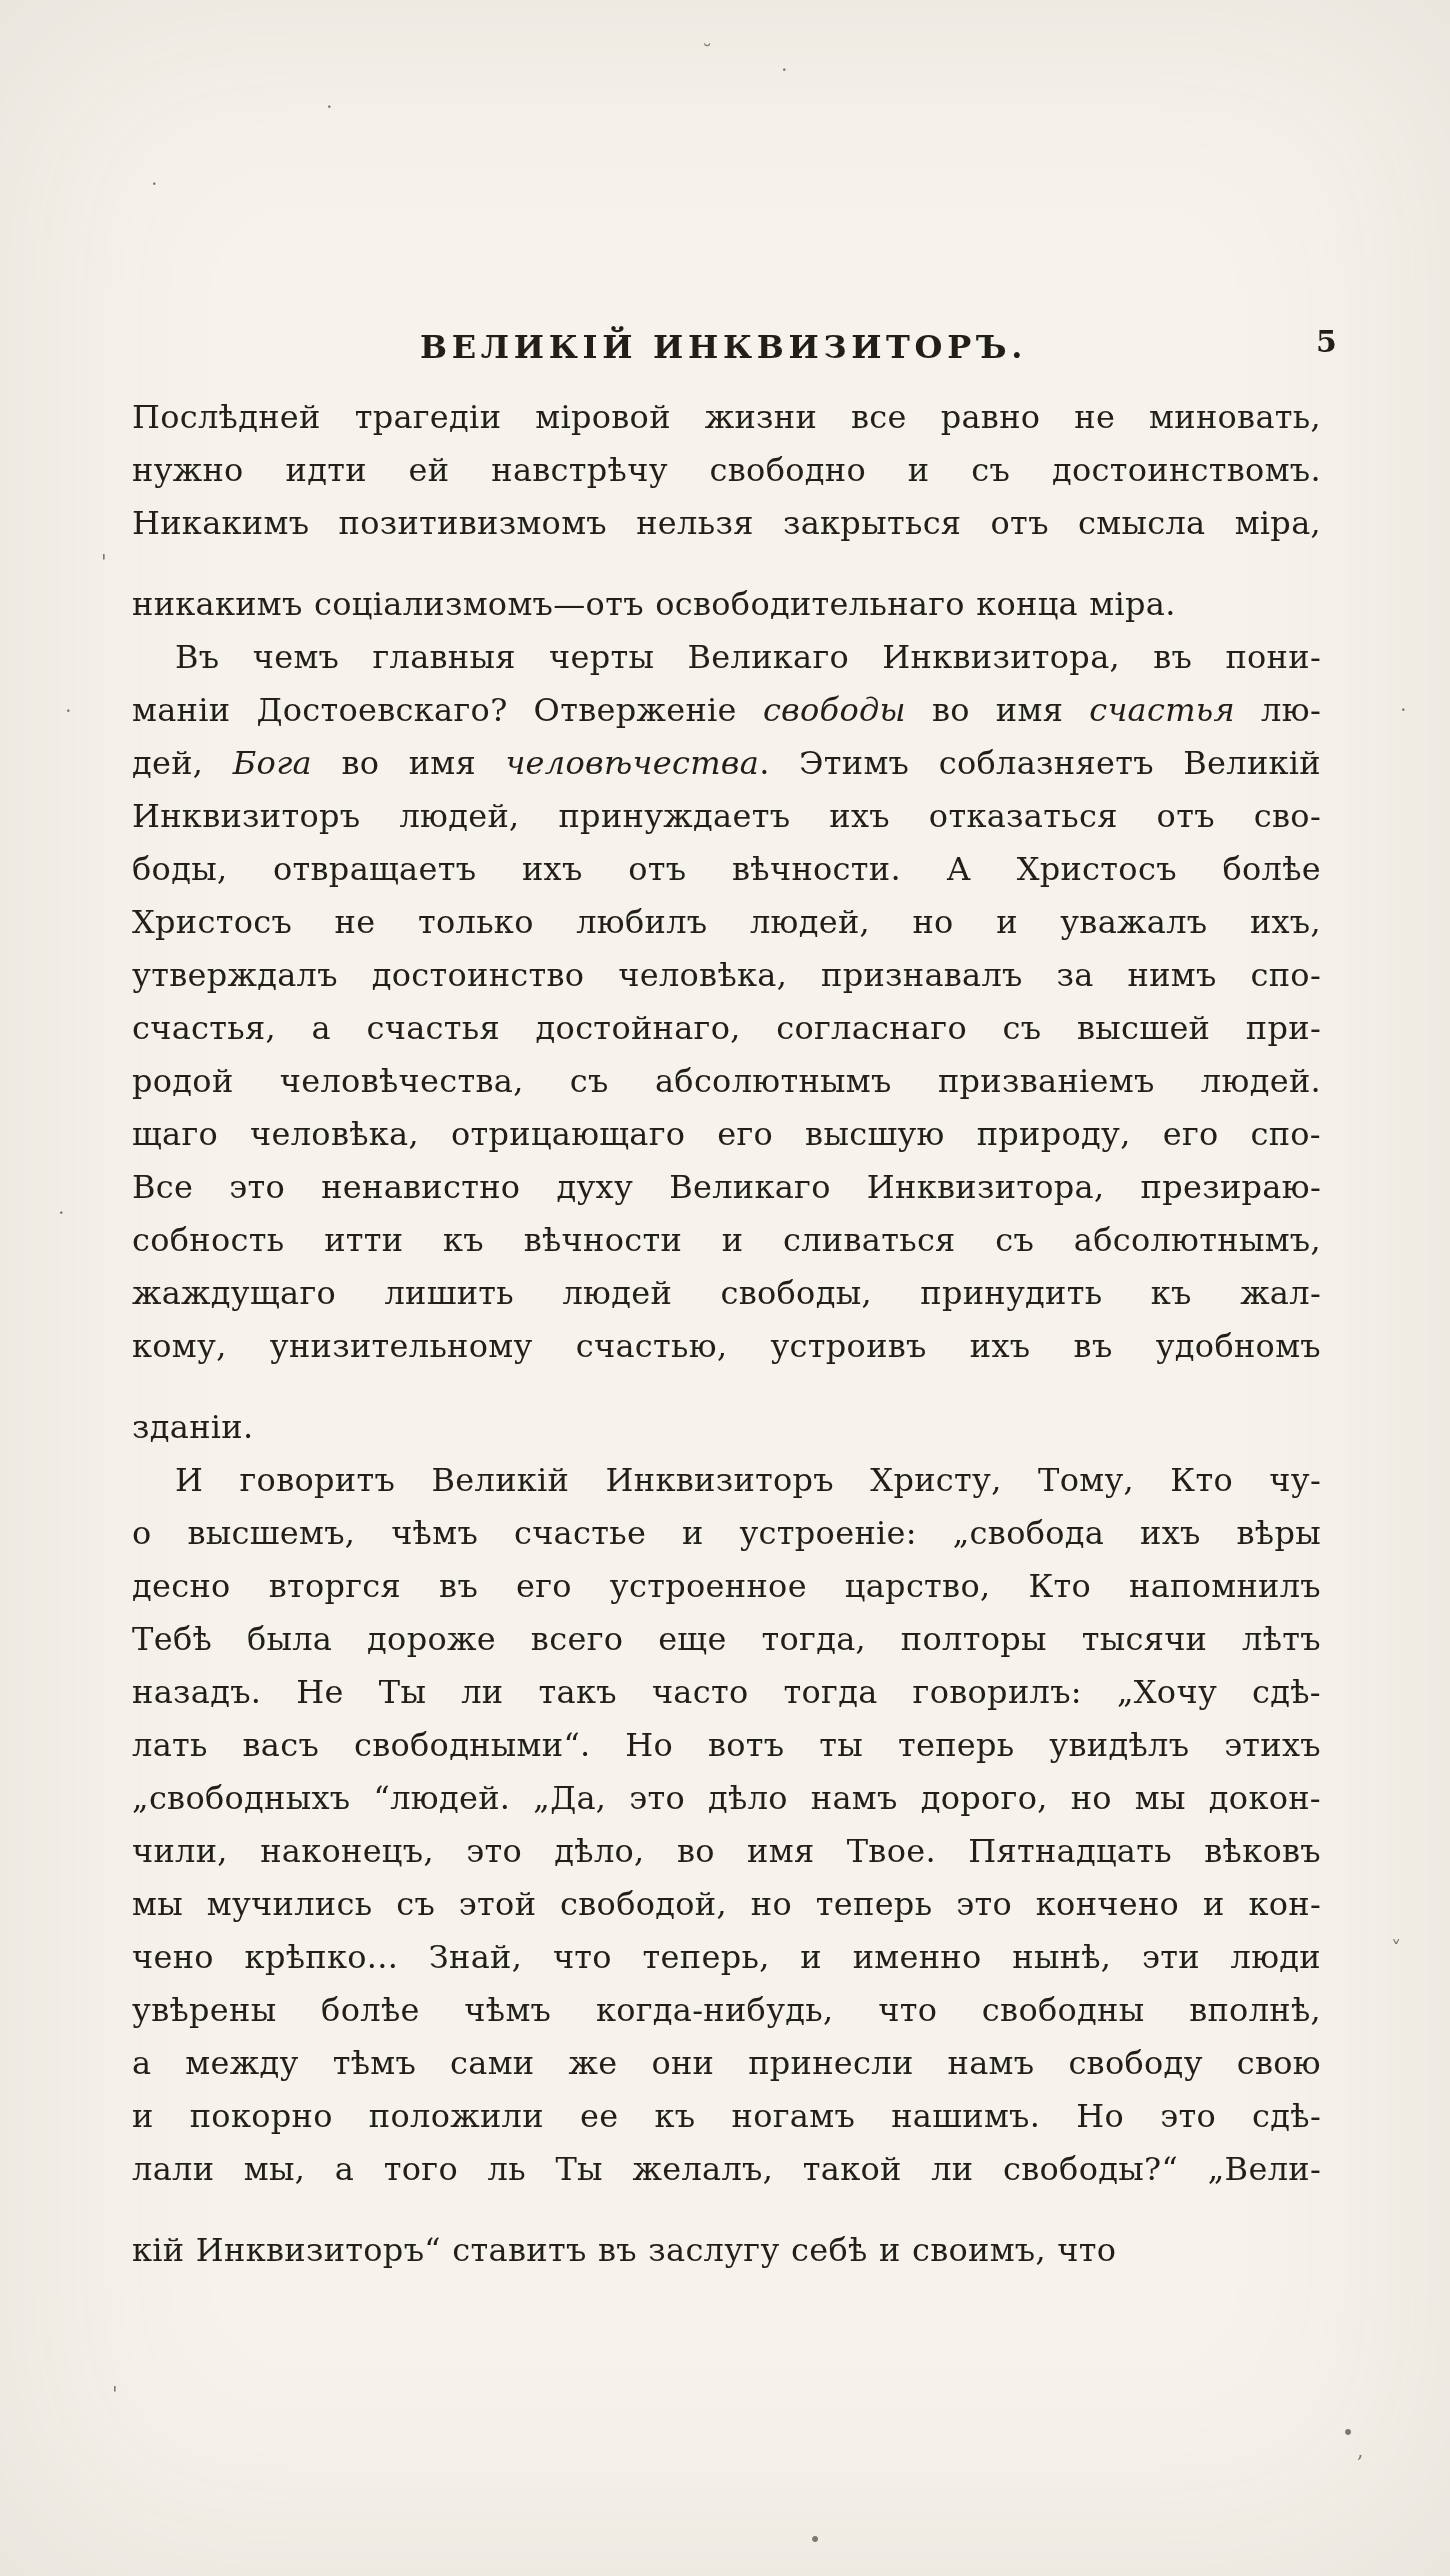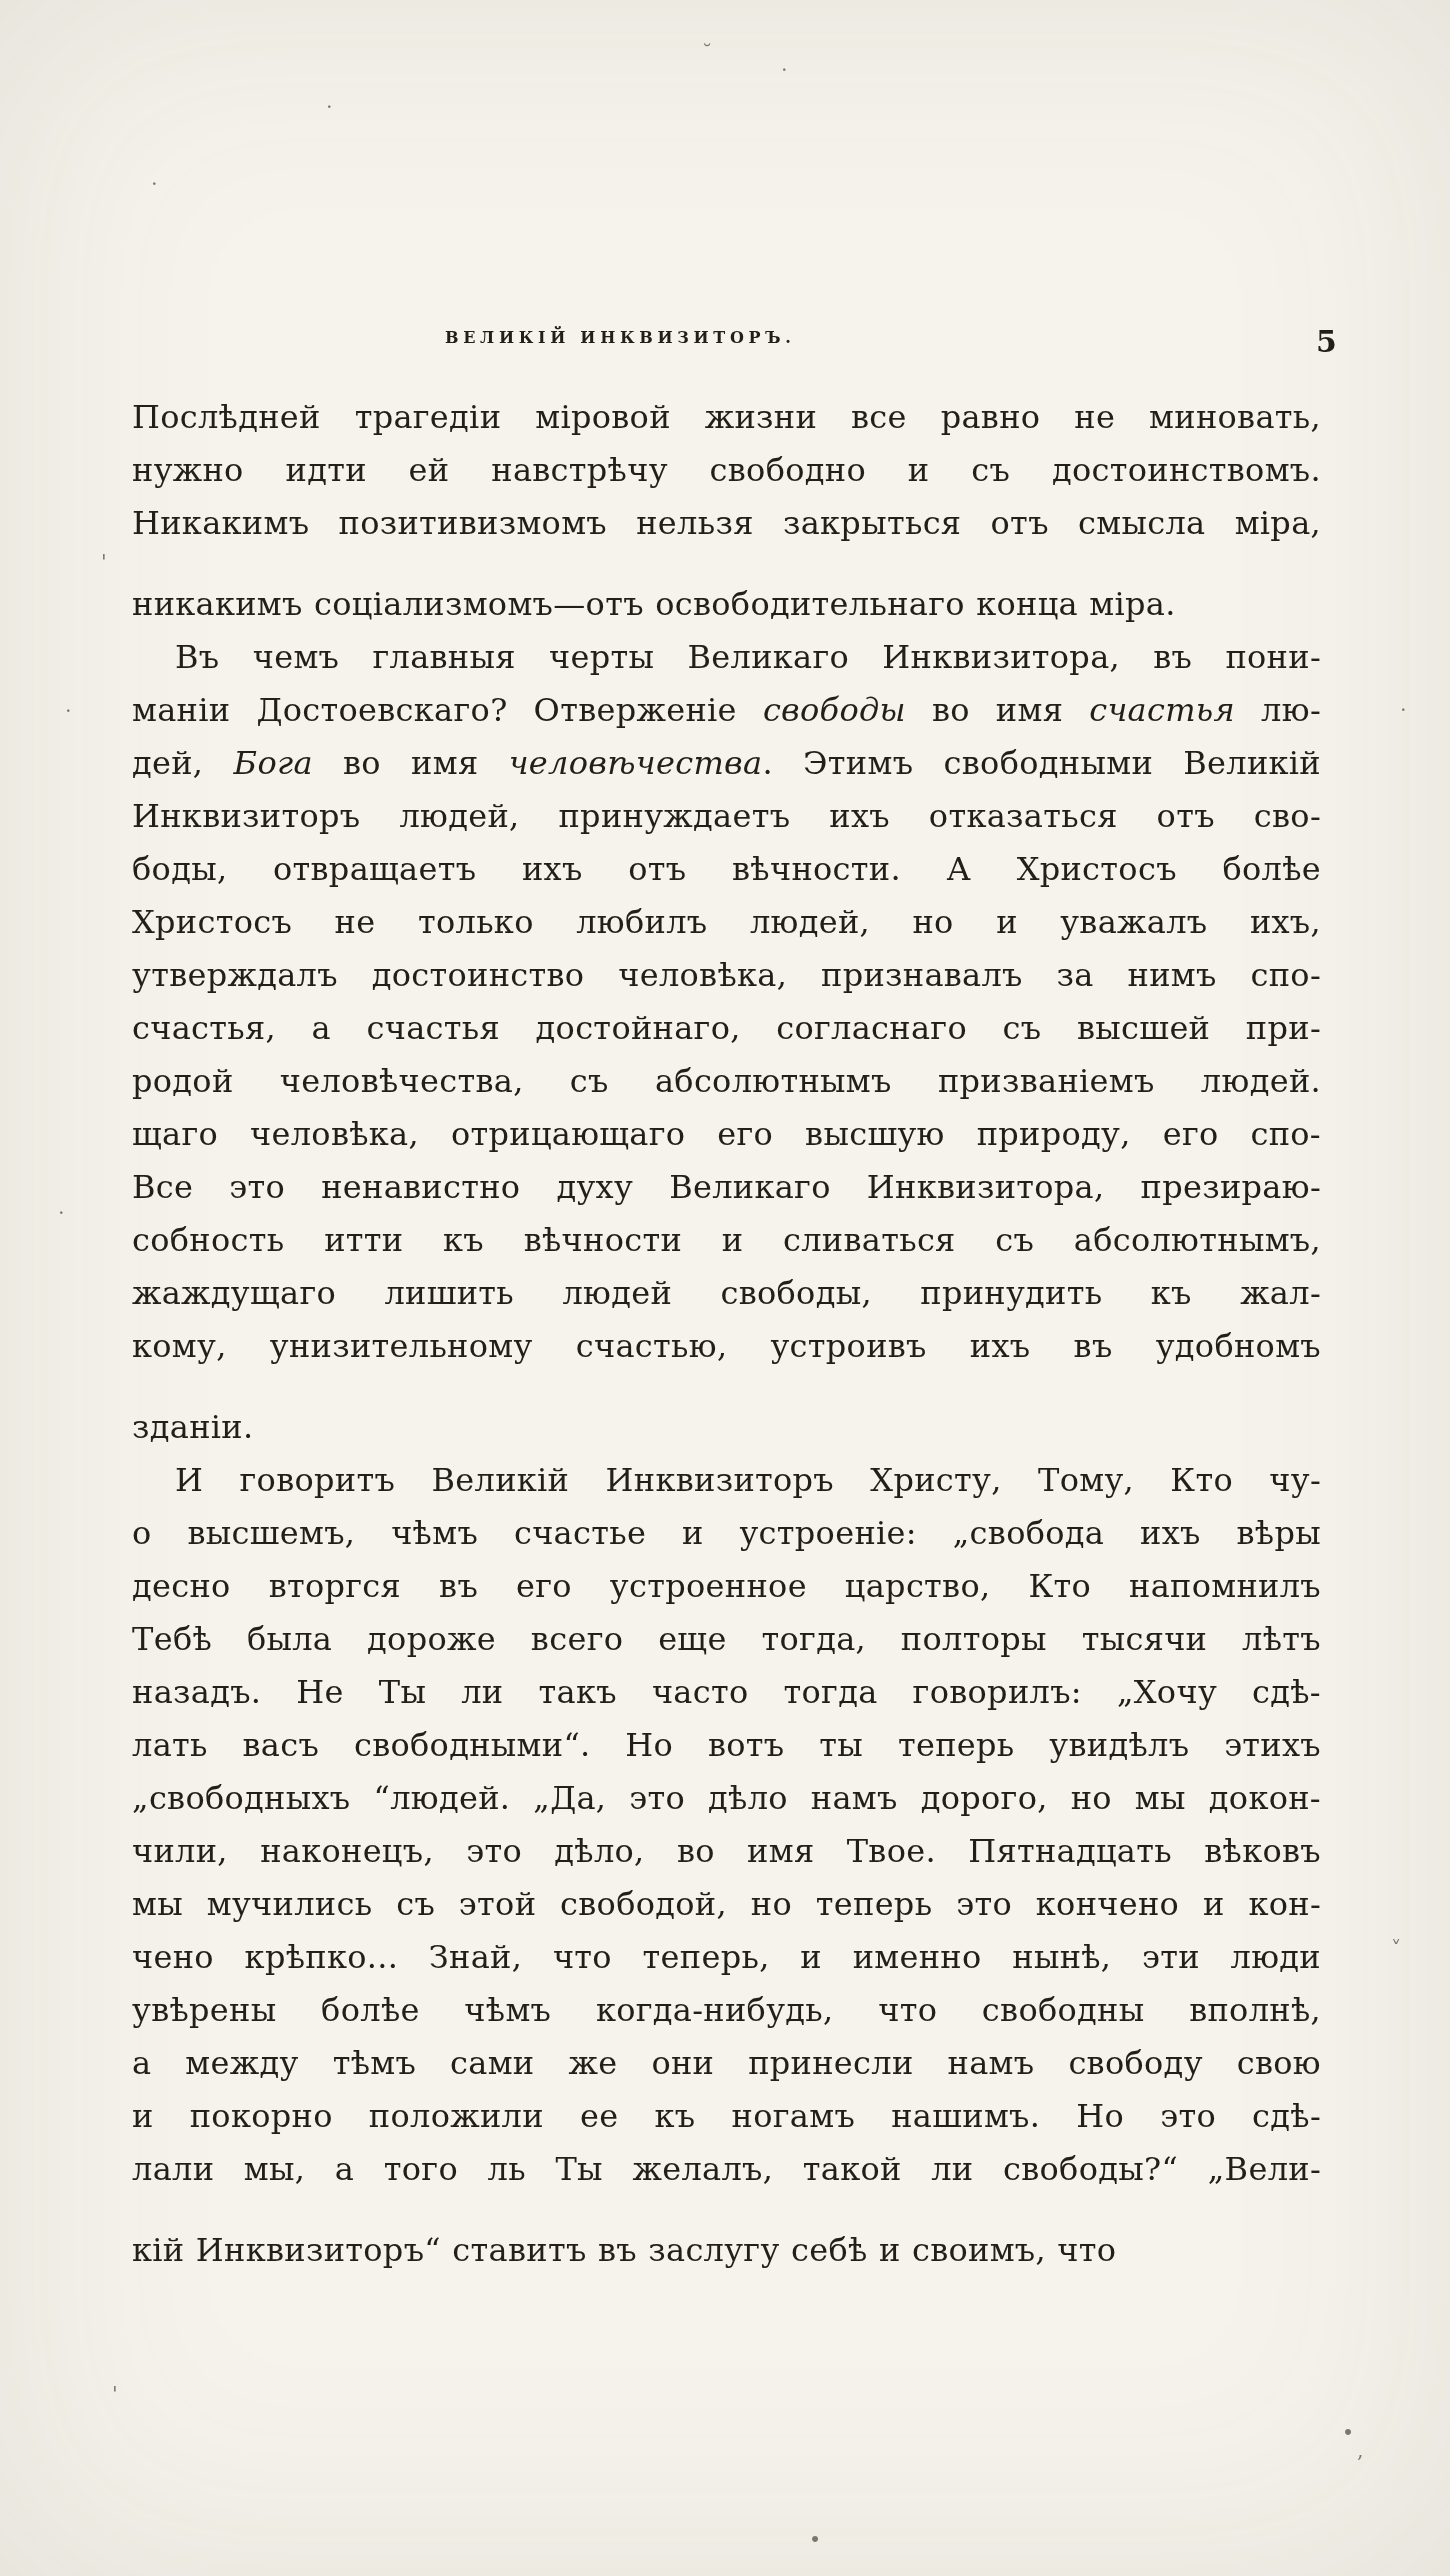--- a/index.html
+++ b/index.html
@@ -16,22 +16,22 @@
     color: var(--ink, #221f1a);
     box-shadow: inset 0 0 242px rgba(90, 75, 45, 0.10);
   }
   .running-head {
     position: absolute;
     top: 328px; left: 0; right: 0;
     height: 41px;
   }
   .head-title {
     position: absolute;
-    left: 445px; top: 0;
-    font-size: 16px;
+    left: 420px; top: 0;
+    font-size: 32px;
     font-weight: 700;
     letter-spacing: 4.7px;
     color: var(--ink, #221f1a);
     white-space: nowrap;
   }
   .page-num {
     position: absolute;
     left: 1316px; top: -3.7px;
     font-size: 30px;
     font-weight: 700;
@@ -74,21 +74,21 @@
   <div class="text-block">
       <div class="paragraph">
         <div class="line"><span>Послѣдней трагедіи міровой жизни все равно не миновать,</span></div>
         <div class="line"><span>нужно идти ей навстрѣчу свободно и съ достоинствомъ.</span></div>
         <div class="line"><span>Никакимъ позитивизмомъ нельзя закрыться отъ смысла міра,</span></div>
         <div class="line last"><span>никакимъ соціализмомъ—отъ освободительнаго конца міра.</span></div>
       </div>
       <div class="paragraph">
         <div class="line first"><span>Въ чемъ главныя черты Великаго Инквизитора, въ пони-</span></div>
         <div class="line"><span>маніи Достоевскаго? Отверженіе </span><span class="italic">свободы</span><span> во имя </span><span class="italic">счастья</span><span> лю-</span></div>
-        <div class="line"><span>дей, </span><span class="italic">Бога</span><span> во имя </span><span class="italic">человѣчества</span><span>. Этимъ свободными Великій</span></div>
+        <div class="line"><span>дей, </span><span class="italic">Бога</span><span> во имя </span><span class="italic">человѣчества</span><span>. Этимъ соблазняетъ Великій</span></div>
         <div class="line"><span>Инквизиторъ людей, принуждаетъ ихъ отказаться отъ сво-</span></div>
         <div class="line"><span>боды, отвращаетъ ихъ отъ вѣчности. А Христосъ болѣе</span></div>
         <div class="line"><span>Христосъ не только любилъ людей, но и уважалъ ихъ,</span></div>
         <div class="line"><span>утверждалъ достоинство человѣка, признавалъ за нимъ спо-</span></div>
         <div class="line"><span>счастья, а счастья достойнаго, согласнаго съ высшей при-</span></div>
         <div class="line"><span>родой человѣчества, съ абсолютнымъ призваніемъ людей.</span></div>
         <div class="line"><span>щаго человѣка, отрицающаго его высшую природу, его спо-</span></div>
         <div class="line"><span>Все это ненавистно духу Великаго Инквизитора, презираю-</span></div>
         <div class="line"><span>собность итти къ вѣчности и сливаться съ абсолютнымъ,</span></div>
         <div class="line"><span>жаждущаго лишить людей свободы, принудить къ жал-</span></div>

